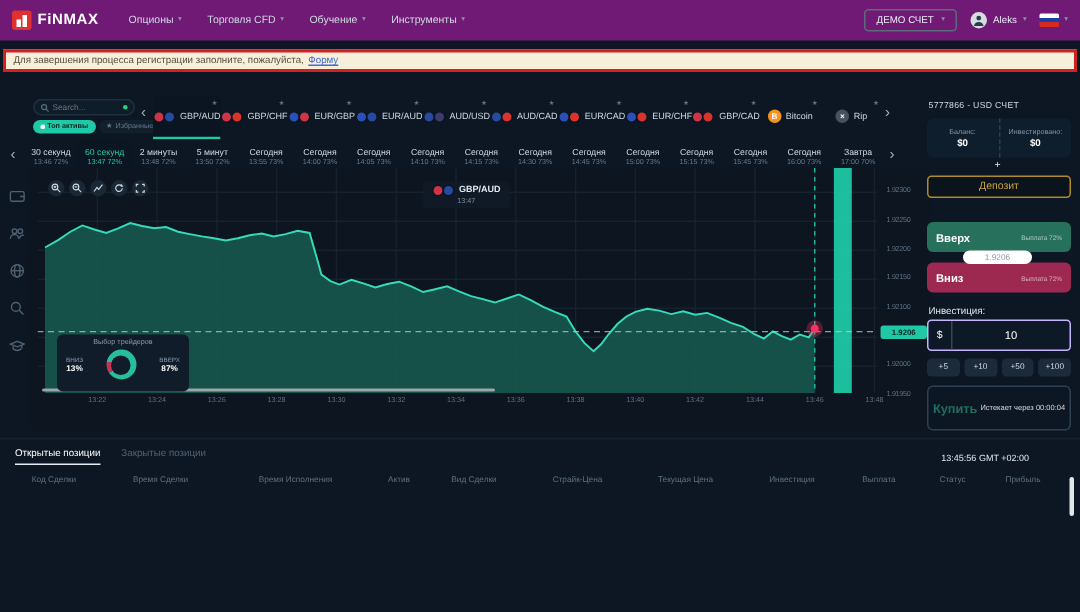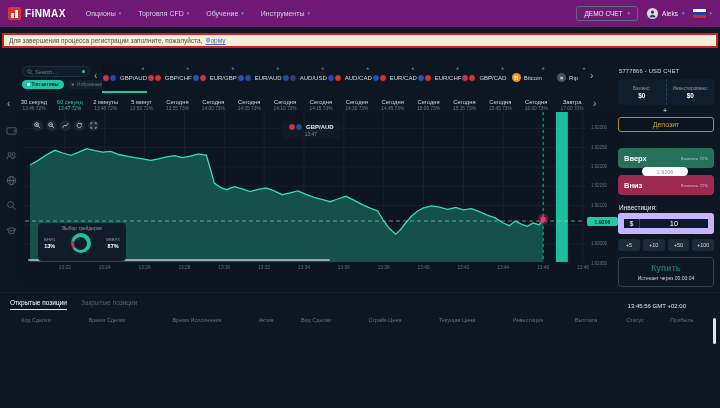--- a/index.html
+++ b/index.html
@@ -82,26 +82,26 @@
 .acct-val{font-size:6.5px;font-weight:bold;color:#fff}
 .plus-btn{position:absolute;top:51px;left:0;right:0;text-align:center;font-size:7px;color:#e6edf3;cursor:pointer;line-height:1}
 .deposit-btn{position:absolute;top:61px;left:6px;right:4px;height:15px;border:1px solid #b08c28;border-radius:3px;color:#c9a43c;font-size:7px;display:flex;align-items:center;justify-content:center;background:rgba(0,0,0,.15);cursor:pointer}
 .btn-up,.btn-down{position:absolute;left:6px;right:4px;height:20px;border-radius:4px;display:flex;align-items:center;justify-content:space-between;padding:0 6px;cursor:pointer;border:0}
 .btn-up{top:92px;background:#27705c}
 .btn-down{top:119px;background:#9e2950}
 .bt{font-size:7.5px;font-weight:bold;color:#fff}
 .bp{font-size:4.3px;color:rgba(255,255,255,.6)}
 .price-pill{position:absolute;top:111px;left:50%;transform:translateX(-50%);width:46px;height:9px;background:#fff;border-radius:5px;color:#8a97a3;font-size:5.5px;display:flex;align-items:center;justify-content:center;z-index:3}
 .inv-label{position:absolute;top:148px;left:7px;font-size:6.5px;color:#dfe7ee}
-.inv-input{position:absolute;top:157px;left:6px;right:4px;height:21px;border:6px solid #c4b5fd;border-radius:3px;display:flex;background:#0d1926}
+.inv-input{position:absolute;top:157px;left:6px;right:4px;height:21px;border:1px solid #c4b5fd;border-radius:3px;display:flex;background:#0d1926}
 .inv-cur{width:16px;border-right:1px solid #33475a;display:flex;align-items:center;justify-content:center;font-size:7px;color:#fff}
 .inv-input input{flex:1;min-width:0;background:transparent;border:0;outline:0;color:#fff;font-size:7.5px;text-align:center}
 .quick{position:absolute;top:183px;left:6px;right:4px;display:flex;gap:3px}
 .quick button{flex:1;height:12px;background:#1c2b3a;border:0;border-radius:3px;color:#cfd9e2;font-size:5.5px;cursor:pointer}
-.buy-btn{position:absolute;top:201px;left:6px;right:4px;height:30px;border:1px solid #2e4052;border-radius:4px;background:transparent;display:flex;flex-direction:column;align-items:center;justify-content:center;gap:2px;cursor:pointer}
+.buy-btn{position:absolute;top:201px;left:6px;right:4px;height:30px;border:1px solid #2e4052;border-radius:4px;background:transparent;display:flex;flex-direction:row;align-items:center;justify-content:center;gap:2px;cursor:pointer}
 .buy-t{font-size:8.5px;font-weight:bold;color:#1f6f5f}
 .buy-sub{font-size:5px;color:#cfd8df}
 .clock{position:absolute;top:303px;right:34px;font-size:6px;color:#dfe7ee}
 
 .bottom{position:absolute;left:0;top:292px;right:0;bottom:0;border-top:1px solid #15202e}
 .pos-tabs{position:absolute;top:6px;left:10px;display:flex;gap:14px}
 .pos-tab{font-size:6.5px;padding-bottom:3px;cursor:pointer}
 .pos-tab.active{color:#fff;border-bottom:1.5px solid #e6edf3}
 .pos-tab.inactive{color:#4f6275}
 .pos-col{position:absolute;top:24px;transform:translateX(-50%);font-size:5.5px;color:#5d7183;white-space:nowrap}

